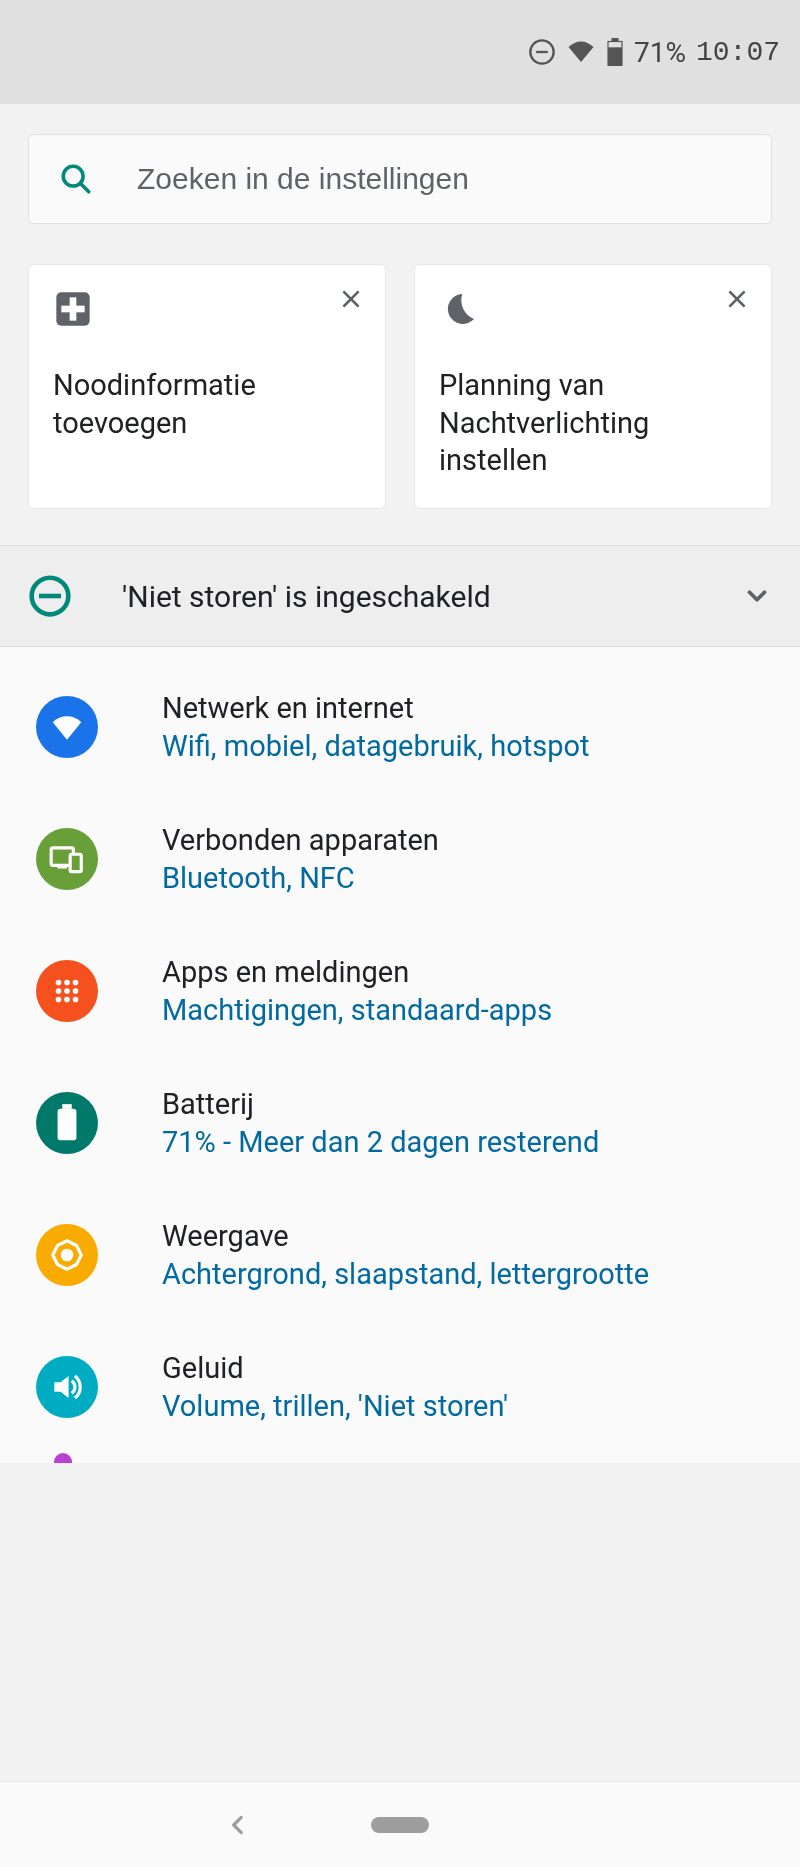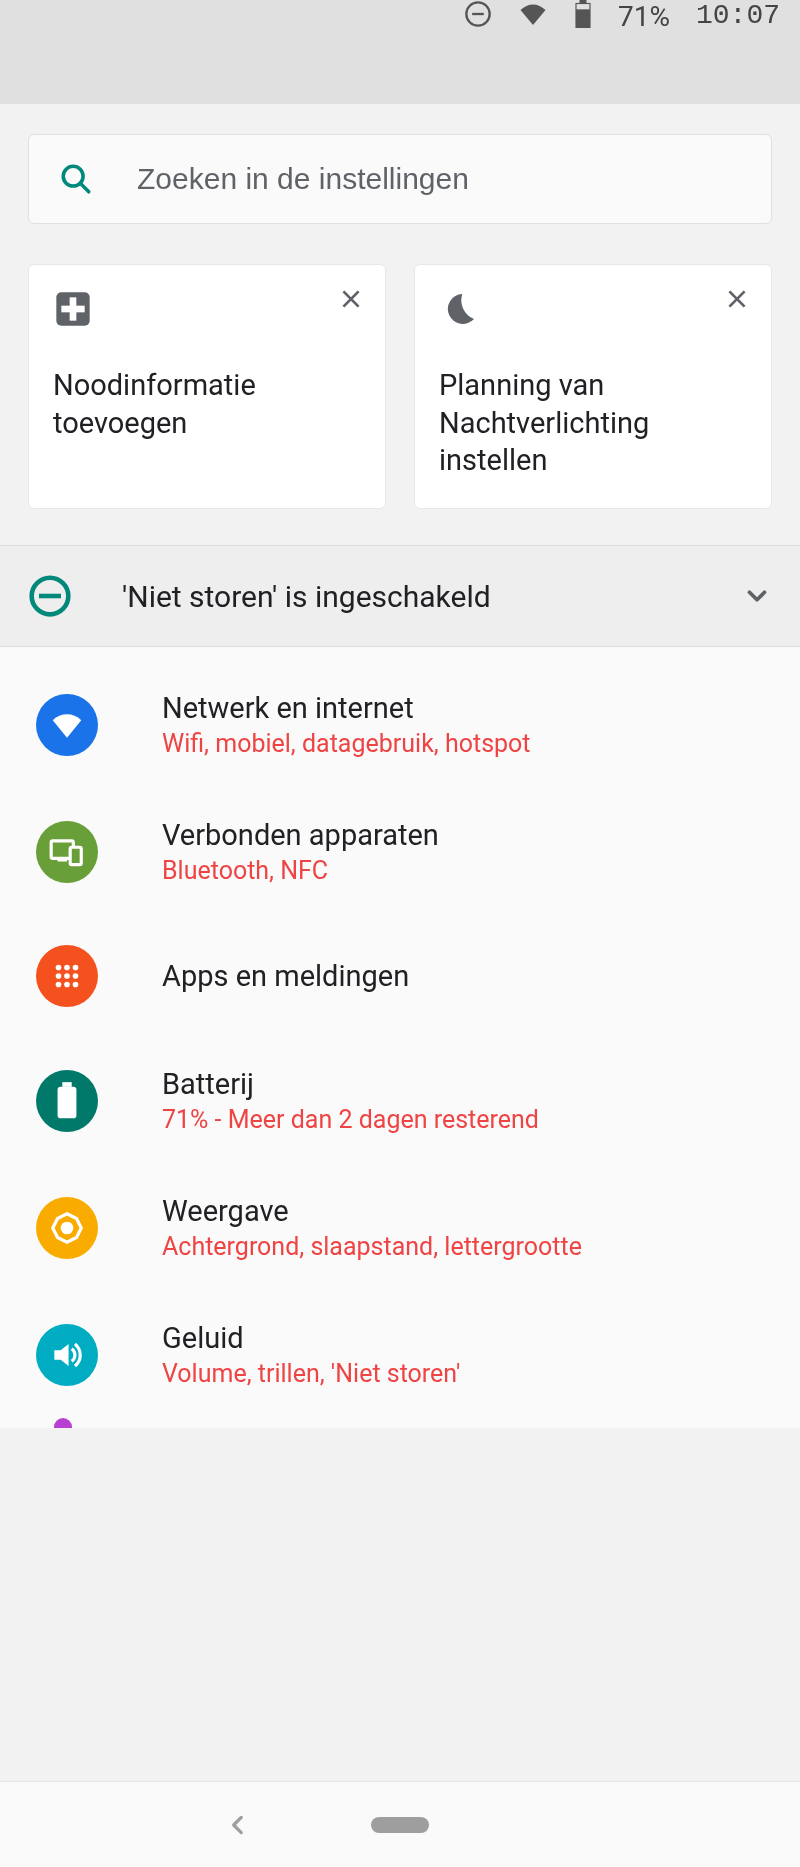--- a/index.html
+++ b/index.html
@@ -10,22 +10,23 @@
     font-family: Roboto, Arial, sans-serif;
     color: #202124;
     overflow: hidden;
   }
   .status-bar {
     height: 104px;
     width: 100%;
     background: #e0e0e0;
     display: flex;
     justify-content: flex-end;
+    align-items: center;
     padding: 0 20px;
-    gap: 26px;
+    gap: 10px;
     font-size: 28px;
     color: #444;
   }
   .status-bar .time { font-weight: 500; font-family: Liberation Mono, monospace; }
   .status-bar svg { display: block; }
 
   .content {
     background: #f2f2f2;
   }
 
@@ -93,21 +94,21 @@
     padding: 30px 36px;
   }
   .list-icon {
     width: 62px; height: 62px;
     border-radius: 50%;
     display: flex; align-items: center; justify-content: center;
     flex: none;
   }
   .list-texts { display: flex; flex-direction: column; gap: 4px; }
   .list-title { font-size: 29px; color: #202124; }
-  .list-sub { font-size: 25px; color: #ef4444; }
+  .list-sub { font-size: 29px; color: #0369a1; }
 
   .navbar {
     position: absolute;
     bottom: 0; left: 0; right: 0;
     height: 86px;
     background: #fafafa;
     border-top: 1px solid #e5e5e5;
     display: flex;
     align-items: center;
     justify-content: center;
@@ -244,20 +245,21 @@
           <circle cx="6" cy="12" r="2" fill="#fff"></circle>
             <circle cx="12" cy="12" r="2" fill="#fff"></circle>
             <circle cx="18" cy="12" r="2" fill="#fff"></circle>
           <circle cx="6" cy="18" r="2" fill="#fff"></circle>
             <circle cx="12" cy="18" r="2" fill="#fff"></circle>
             <circle cx="18" cy="18" r="2" fill="#fff"></circle>
         </svg>
       </div>
       <div class="list-texts">
         <div class="list-title">Apps en meldingen</div>
+        <div class="list-sub">Machtigingen, standaard-apps</div>
       </div>
     </div>
 
     <div class="list-item">
       <div class="list-icon" style="background:#00796b">
         <svg width="22" height="38" viewBox="0 0 14 24">
           <rect x="4" y="0" width="6" height="3" fill="#fff"></rect>
           <rect x="1" y="3" width="12" height="20" rx="2" fill="#fff"></rect>
         </svg>
       </div>

